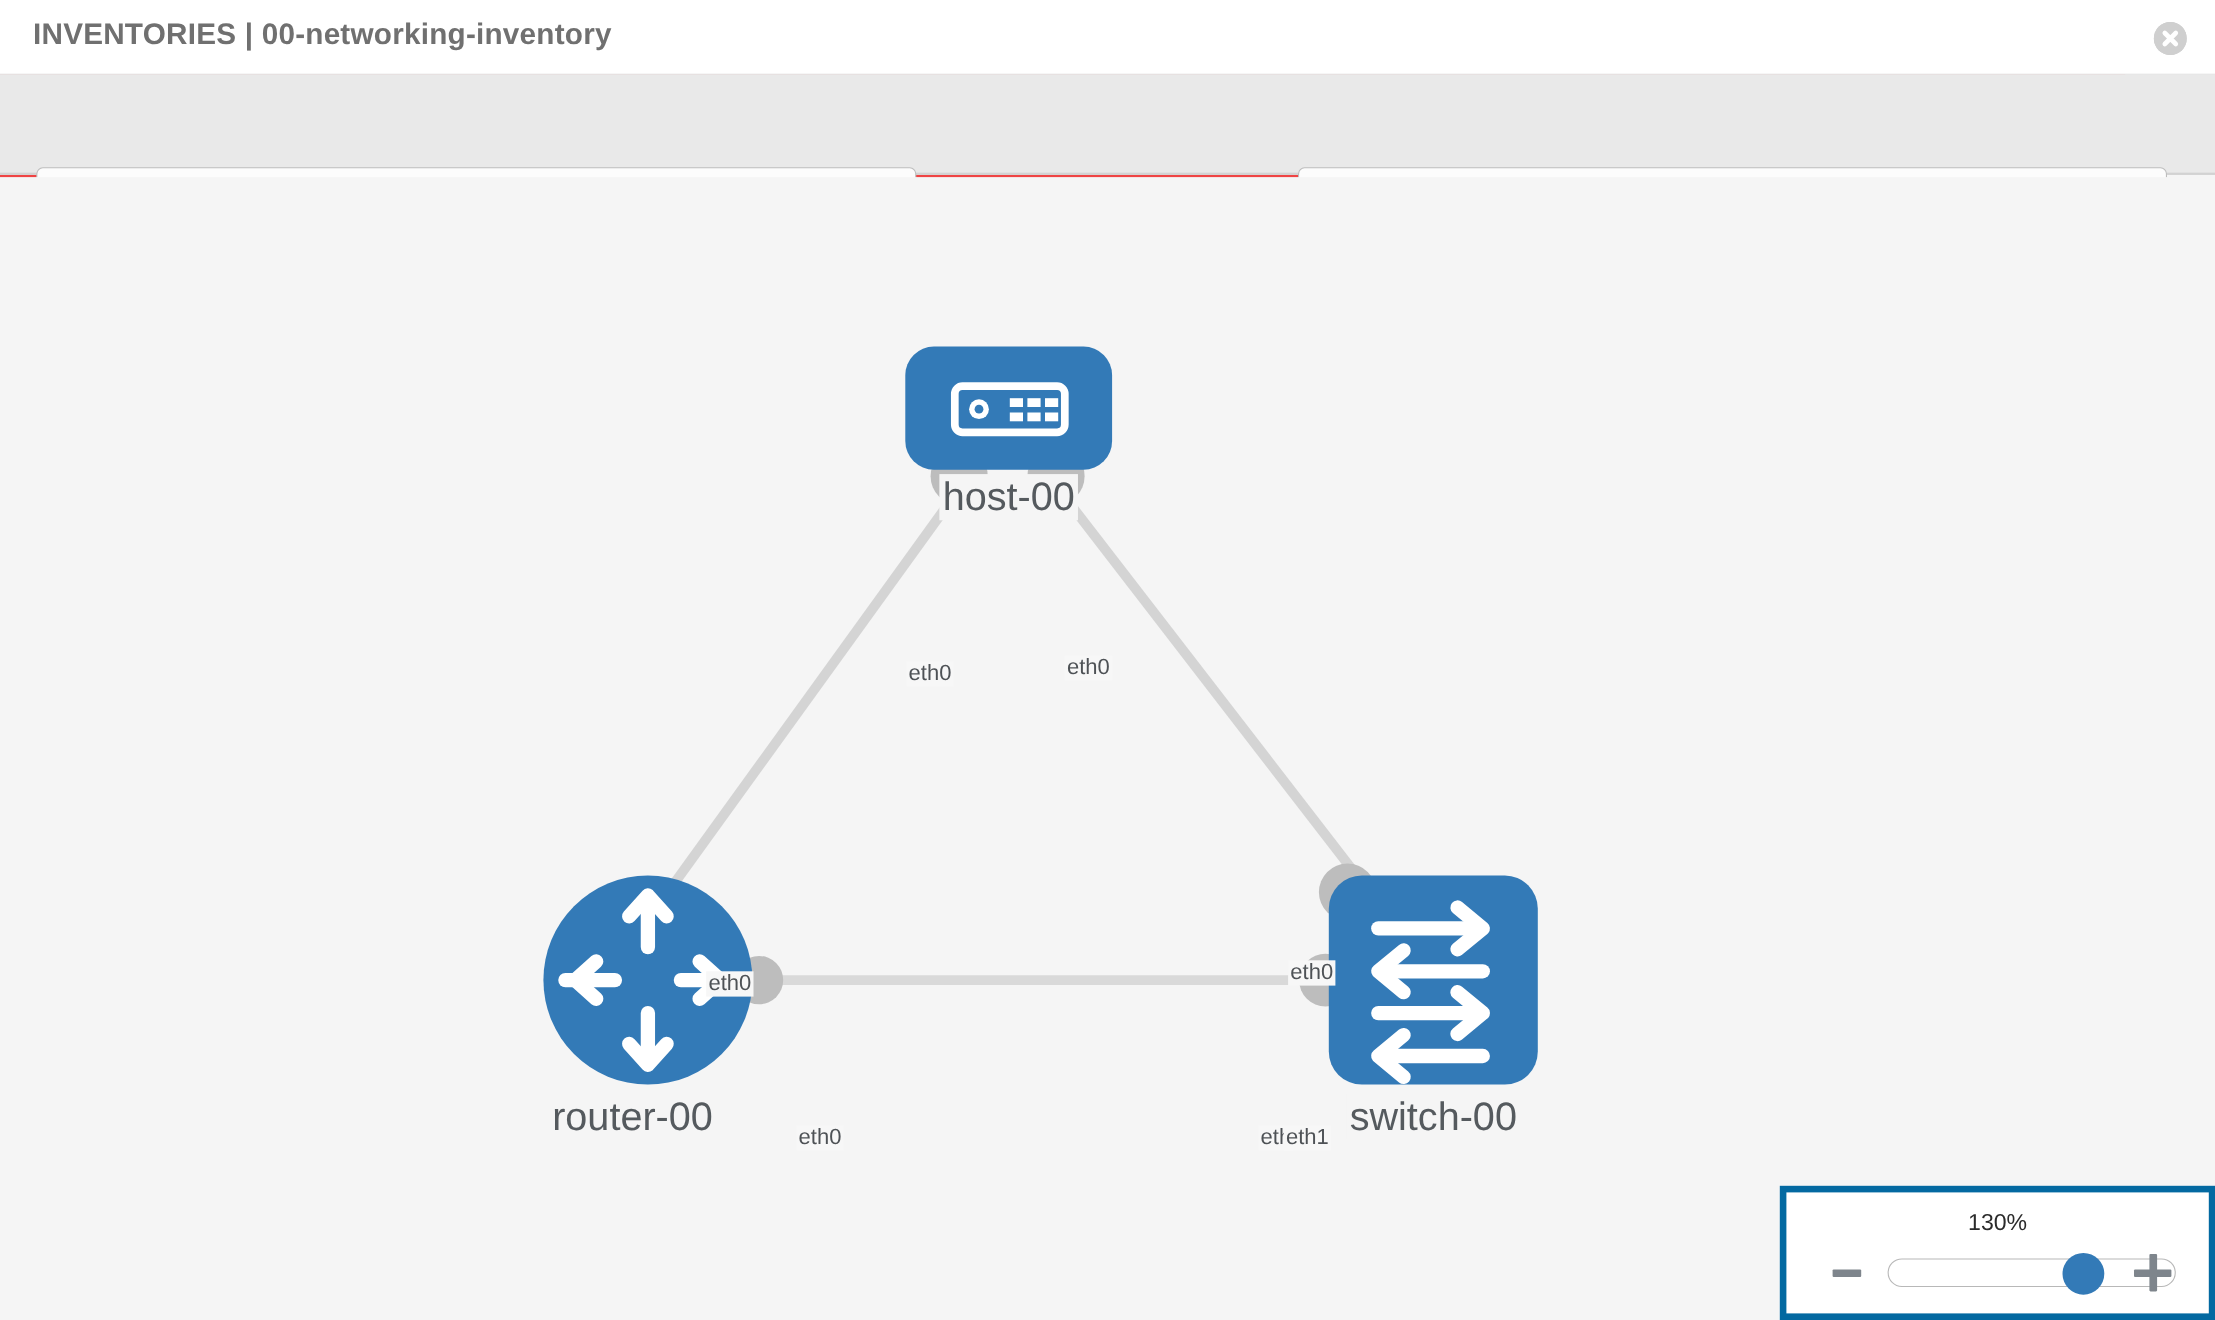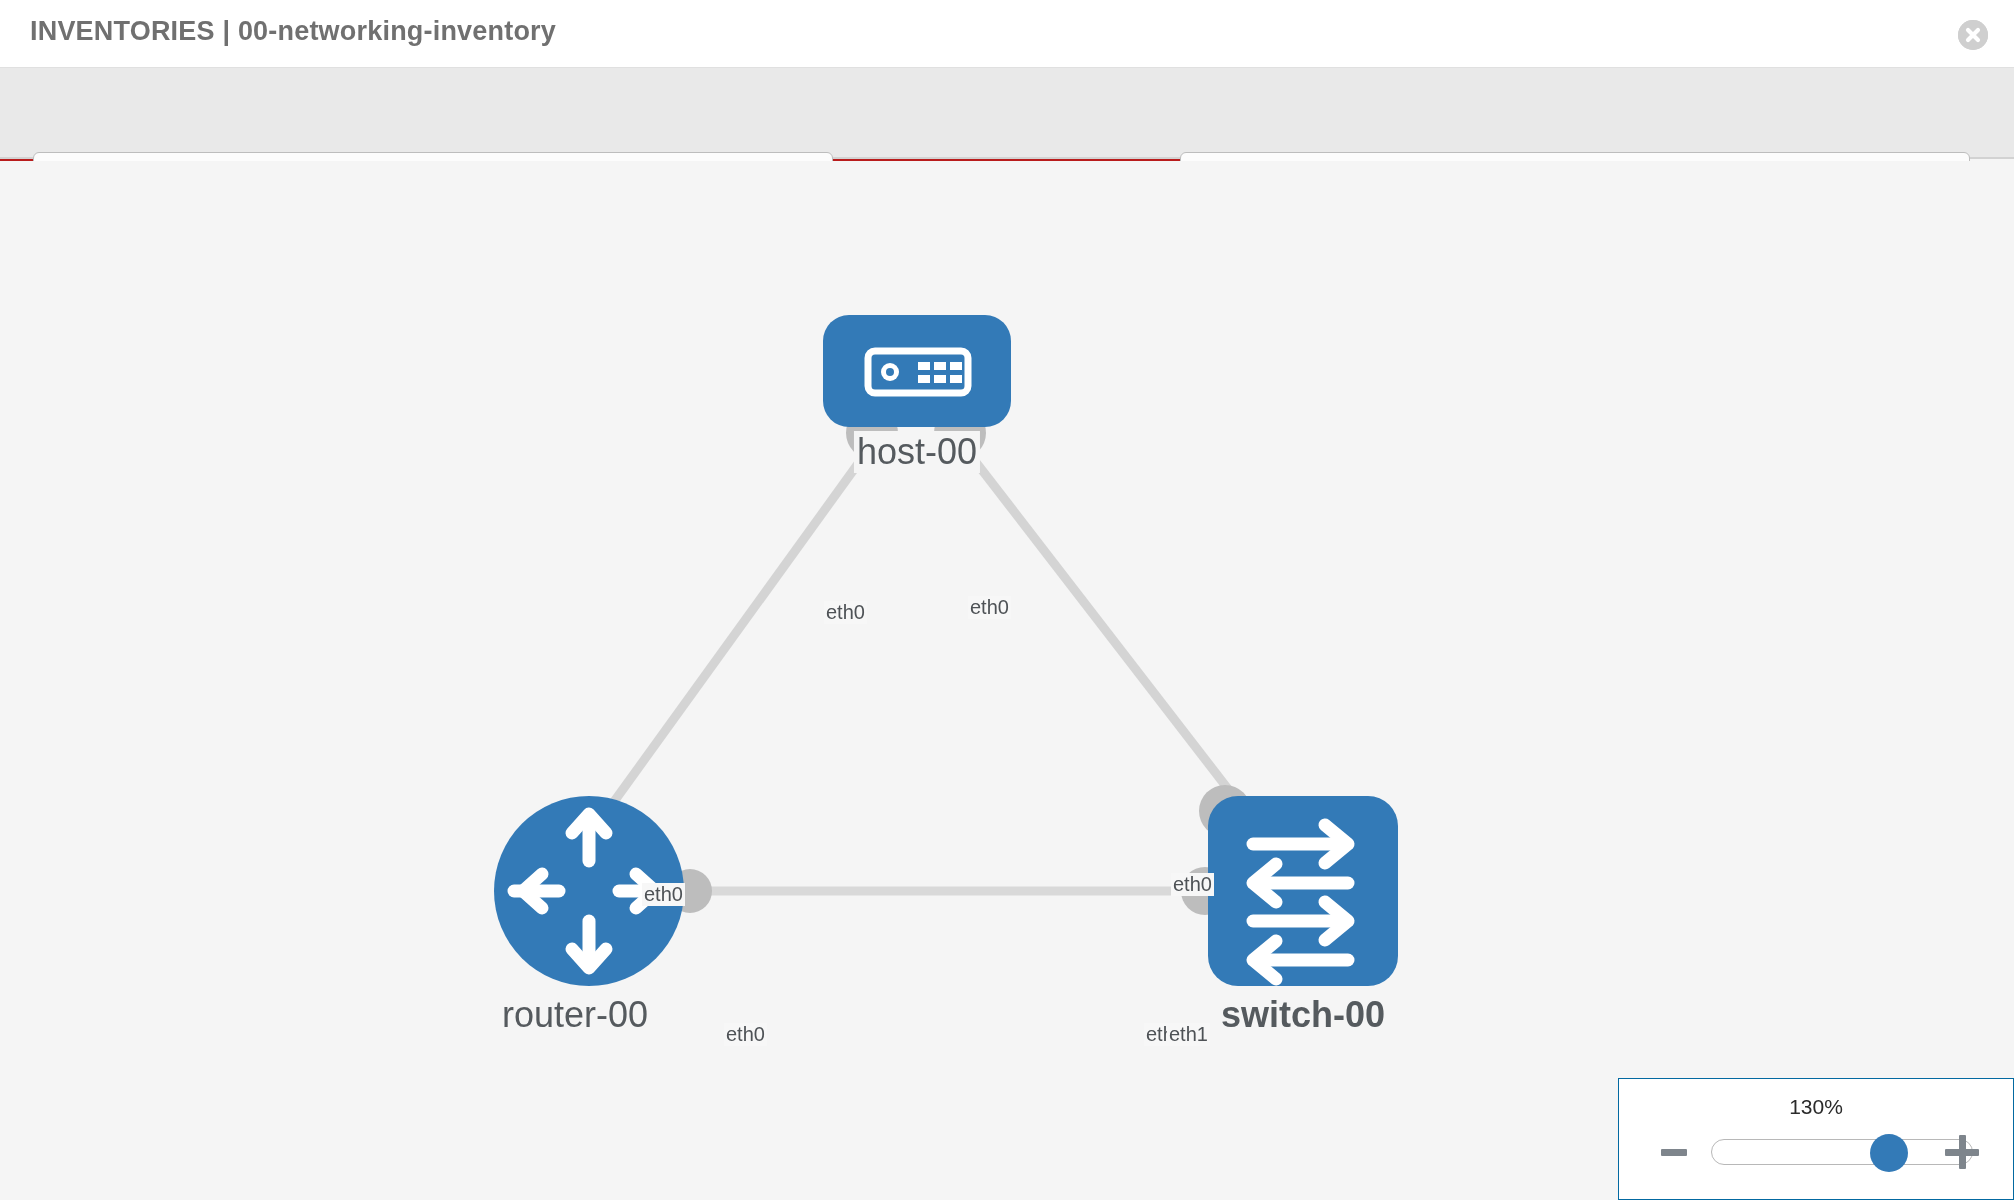--- a/index.html
+++ b/index.html
@@ -2,21 +2,21 @@
 <html><head>
 <meta charset="utf-8">
 <style>
   * { box-sizing: border-box; margin: 0; padding: 0; }
   html, body {
     width: 2014px; height: 1200px;
     font-family: "Liberation Sans", sans-serif;
     background: #f5f5f5;
     overflow: hidden;
   }
-  #app { position: relative; width: 1932px; height: 1200px; background: #b91c1c; }
+  #app { position: relative; width: 1932px; height: 1200px; background: #ef4444; }
 
   
   .header {
     position: absolute; left: 0; top: 0; width: 2014px; height: 68px;
     background: #ffffff; border-bottom: 1px solid #e0e0e0;
   }
   .page-title {
     position: absolute; left: 30px; top: 16px;
     font-size: 27px; font-weight: bold; color: #707070;
     letter-spacing: .2px; white-space: nowrap;
@@ -85,21 +85,21 @@
   }
   .link-label {
     position: absolute; font-size: 20px; color: #4e5256;
     background: #f7f7f7; padding: 0 2px; white-space: nowrap;
   }
 
   
   .zoom-panel {
     position: absolute; left: 1618px; top: 1078px;
     width: 396px; height: 122px;
-    background: #ffffff; border: 1px solid #0369a1;
+    background: #ffffff; border: 6px solid #0369a1;
   }
   .zoom-value {
     position: absolute; left: 0; right: 0; top: 16px;
     text-align: center; font-size: 21px; color: #2b2b2b;
   }
   .zoom-minus {
     position: absolute; left: 42px; top: 70px;
     width: 26px; height: 7px; background: #7e858c; border-radius: 1px;
     cursor: pointer;
   }
@@ -229,21 +229,21 @@
           <path d="M1253 760 L1343 760"></path>
           <path d="M1325 741 L1348 760 L1325 779"></path>
           <path d="M1348 799 L1258 799"></path>
           <path d="M1276 780 L1253 799 L1276 818"></path>
         </g>
       </g>
     </svg>
 
     <div class="node-label" style="left:917px; top:270px;">host-00</div>
     <div class="node-label" style="left:575px; top:833px;">router-00</div>
-    <div class="node-label" style="left:1303px; top:833px;font-weight:bold;">switch-00</div>
+    <div class="node-label" style="left:1303px; top:833px;">switch-00</div>
 
     <div class="link-label" style="left:824px;  top:440px;">eth0</div>
     <div class="link-label" style="left:968px;  top:435px;">eth0</div>
     <div class="link-label" style="left:642px;  top:722px;">eth0</div>
     <div class="link-label" style="left:1171px; top:712px;">eth0</div>
     <div class="link-label" style="left:724px;  top:862px;">eth0</div>
     <div class="link-label" style="left:1144px; top:862px;">eth</div>
     <div class="link-label" style="left:1123px; top:862px;margin-left:44px;">eth1</div>
   </div>
 

